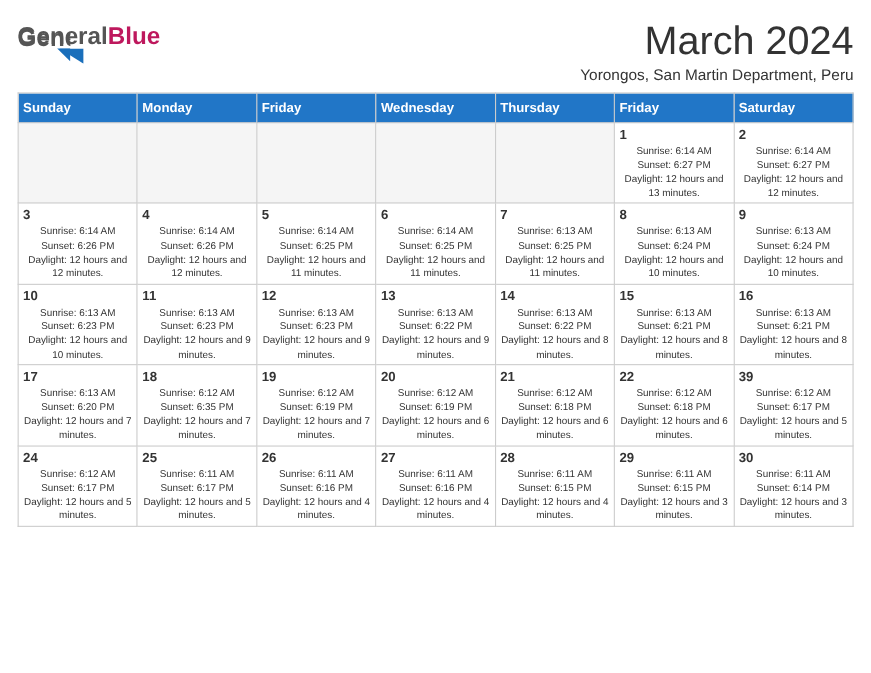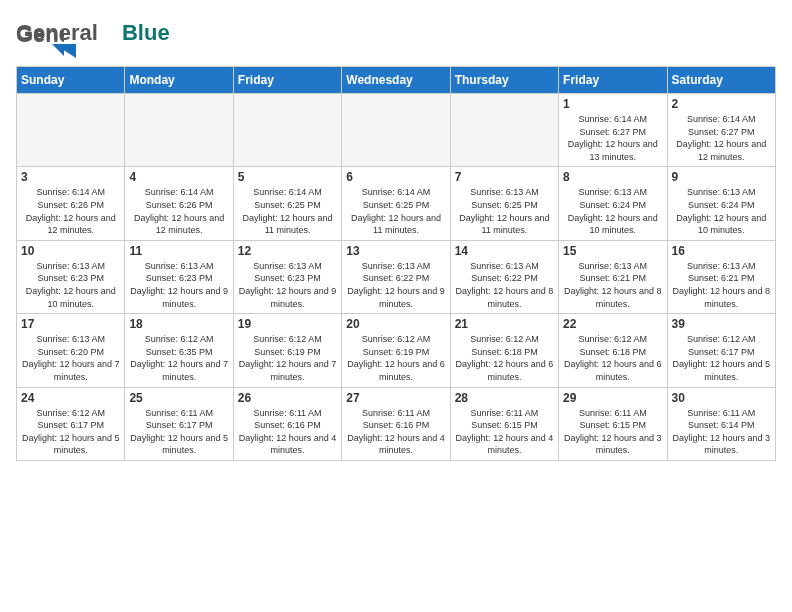--- a/index.html
+++ b/index.html
@@ -90,27 +90,29 @@
 
 <div class="header-area">
   <div class="logo">
     <div class="logo-wrapper">
       <svg width="48" height="40" viewBox="0 0 48 40">
         <text x="0" y="26" font-size="22" font-weight="bold" fill="#555" font-family="Arial">General</text>
         <polygon points="36,28 48,28 48,40" fill="#1a6fbb"></polygon>
       </svg>
     </div>
     <div style="font-size:22px; font-weight:bold; color:#555; line-height:1; margin-top:-34px;">
-      <span style="color:#555;">General</span><span style="color:#0f766e;padding-left:24px;">Blue</span>
+      <span style="color:#555;">General</span><span style="color:#be185d;">Blue</span>
     </div>
     <svg width="60" height="14" viewBox="0 0 60 14">
       <polygon points="38,0 60,0 60,14" fill="#1a6fbb"></polygon>
     </svg>
   </div>
   <div class="title-area">
+    <div class="month-title">March 2024</div>
+    <div class="location-title">Yorongos, San Martin Department, Peru</div>
   </div>
 </div>
 
 <table>
   <thead>
     <tr>
     <th>Sunday</th>
         <th>Monday</th>
         <th>Friday</th>
         <th>Wednesday</th>

